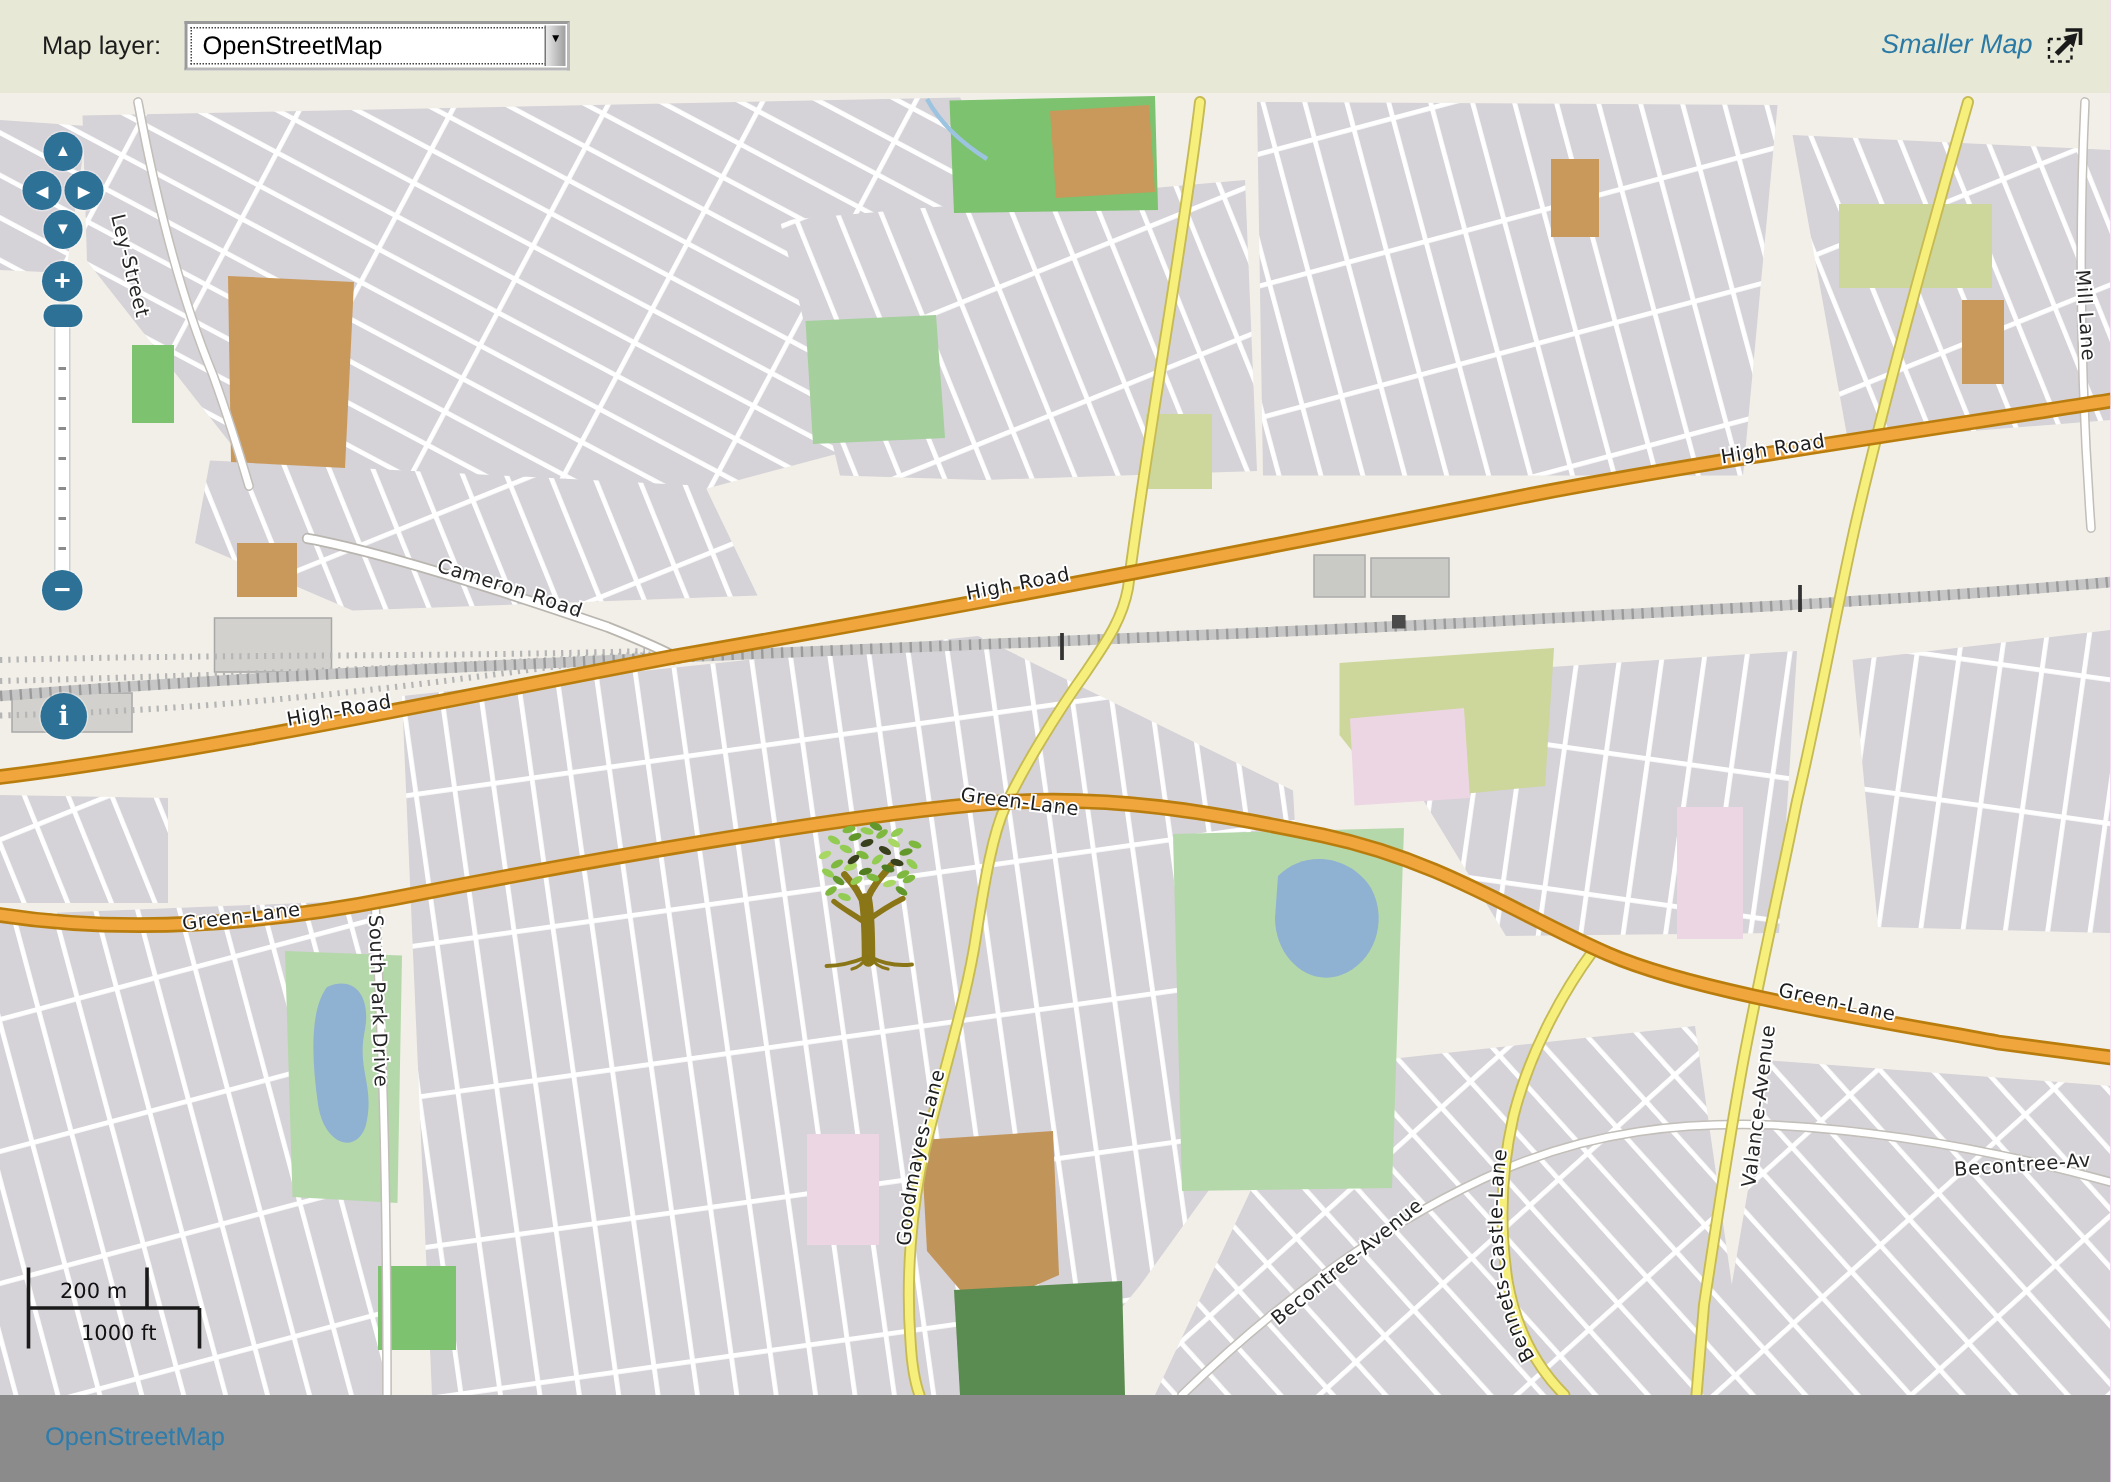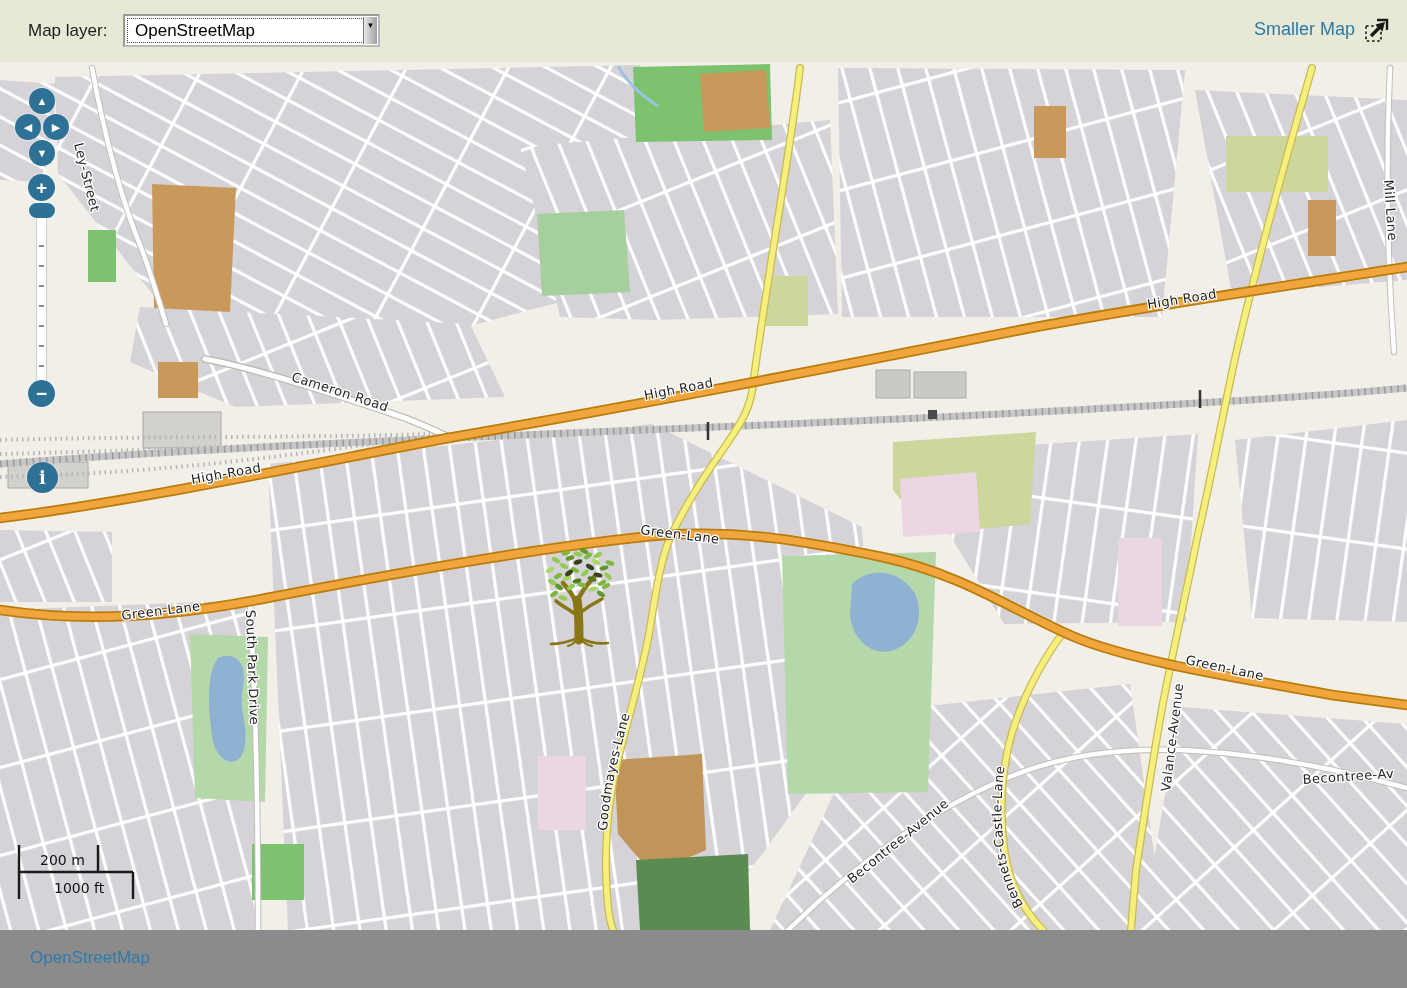--- a/index.html
+++ b/index.html
@@ -9,21 +9,21 @@
   #header{position:absolute;top:0;left:0;width:1407px;height:62px;background:#e7e8d5;}
   #maplayer-label{position:absolute;left:28px;top:21px;font-size:17px;color:#1c1c1c;}
   #layer-select{position:absolute;left:123px;top:14px;width:257px;height:33px;background:#fff;
       border:2px solid;border-color:#9a9a9a #b9b9b9 #b9b9b9 #9a9a9a;box-sizing:border-box;cursor:pointer;}
   #layer-select .inner{position:absolute;inset:2px;border:1px dotted #444;display:flex;align-items:center;}
   #layer-select .val{font-size:17px;color:#000;padding-left:7px;white-space:nowrap;}
   #layer-select .arrow-strip{position:absolute;top:1px;bottom:1px;right:1px;width:13px;
       background:linear-gradient(90deg,#e8e8e8,#9f9f9f);border-left:1px solid #777;
       display:flex;justify-content:center;}
   #layer-select .arrow-strip span{font-size:8px;color:#000;line-height:10px;margin-top:4px;}
-  #smaller-map{position:absolute;right:52px;top:19px;font-size:18px;color:#2b7aa6;cursor:pointer;text-decoration:none;}
+  #smaller-map{position:absolute;right:52px;top:19px;font-size:18px;color:#2b7aa6;cursor:pointer;text-decoration:none;font-style:italic;}
   #smaller-icon{position:absolute;right:16px;top:16px;width:28px;height:28px;cursor:pointer;}
   
   #map{position:absolute;top:62px;left:0;width:1407px;height:868px;background:#f2efe8;overflow:hidden;cursor:grab;}
   #map svg.base{position:absolute;top:0;left:0;}
   text.rl{font-family:"DejaVu Sans",sans-serif;font-size:13px;fill:#262626;
       stroke:#ffffff;stroke-width:2.6px;paint-order:stroke;letter-spacing:.4px;}
   text.rl.onroad{fill:#1d1d1d;}
   
   .cbtn{position:absolute;border-radius:50%;background:#2d7196;color:#fff;display:flex;
       align-items:center;justify-content:center;cursor:pointer;box-shadow:0 0 0 1px rgba(255,255,255,.35);}

